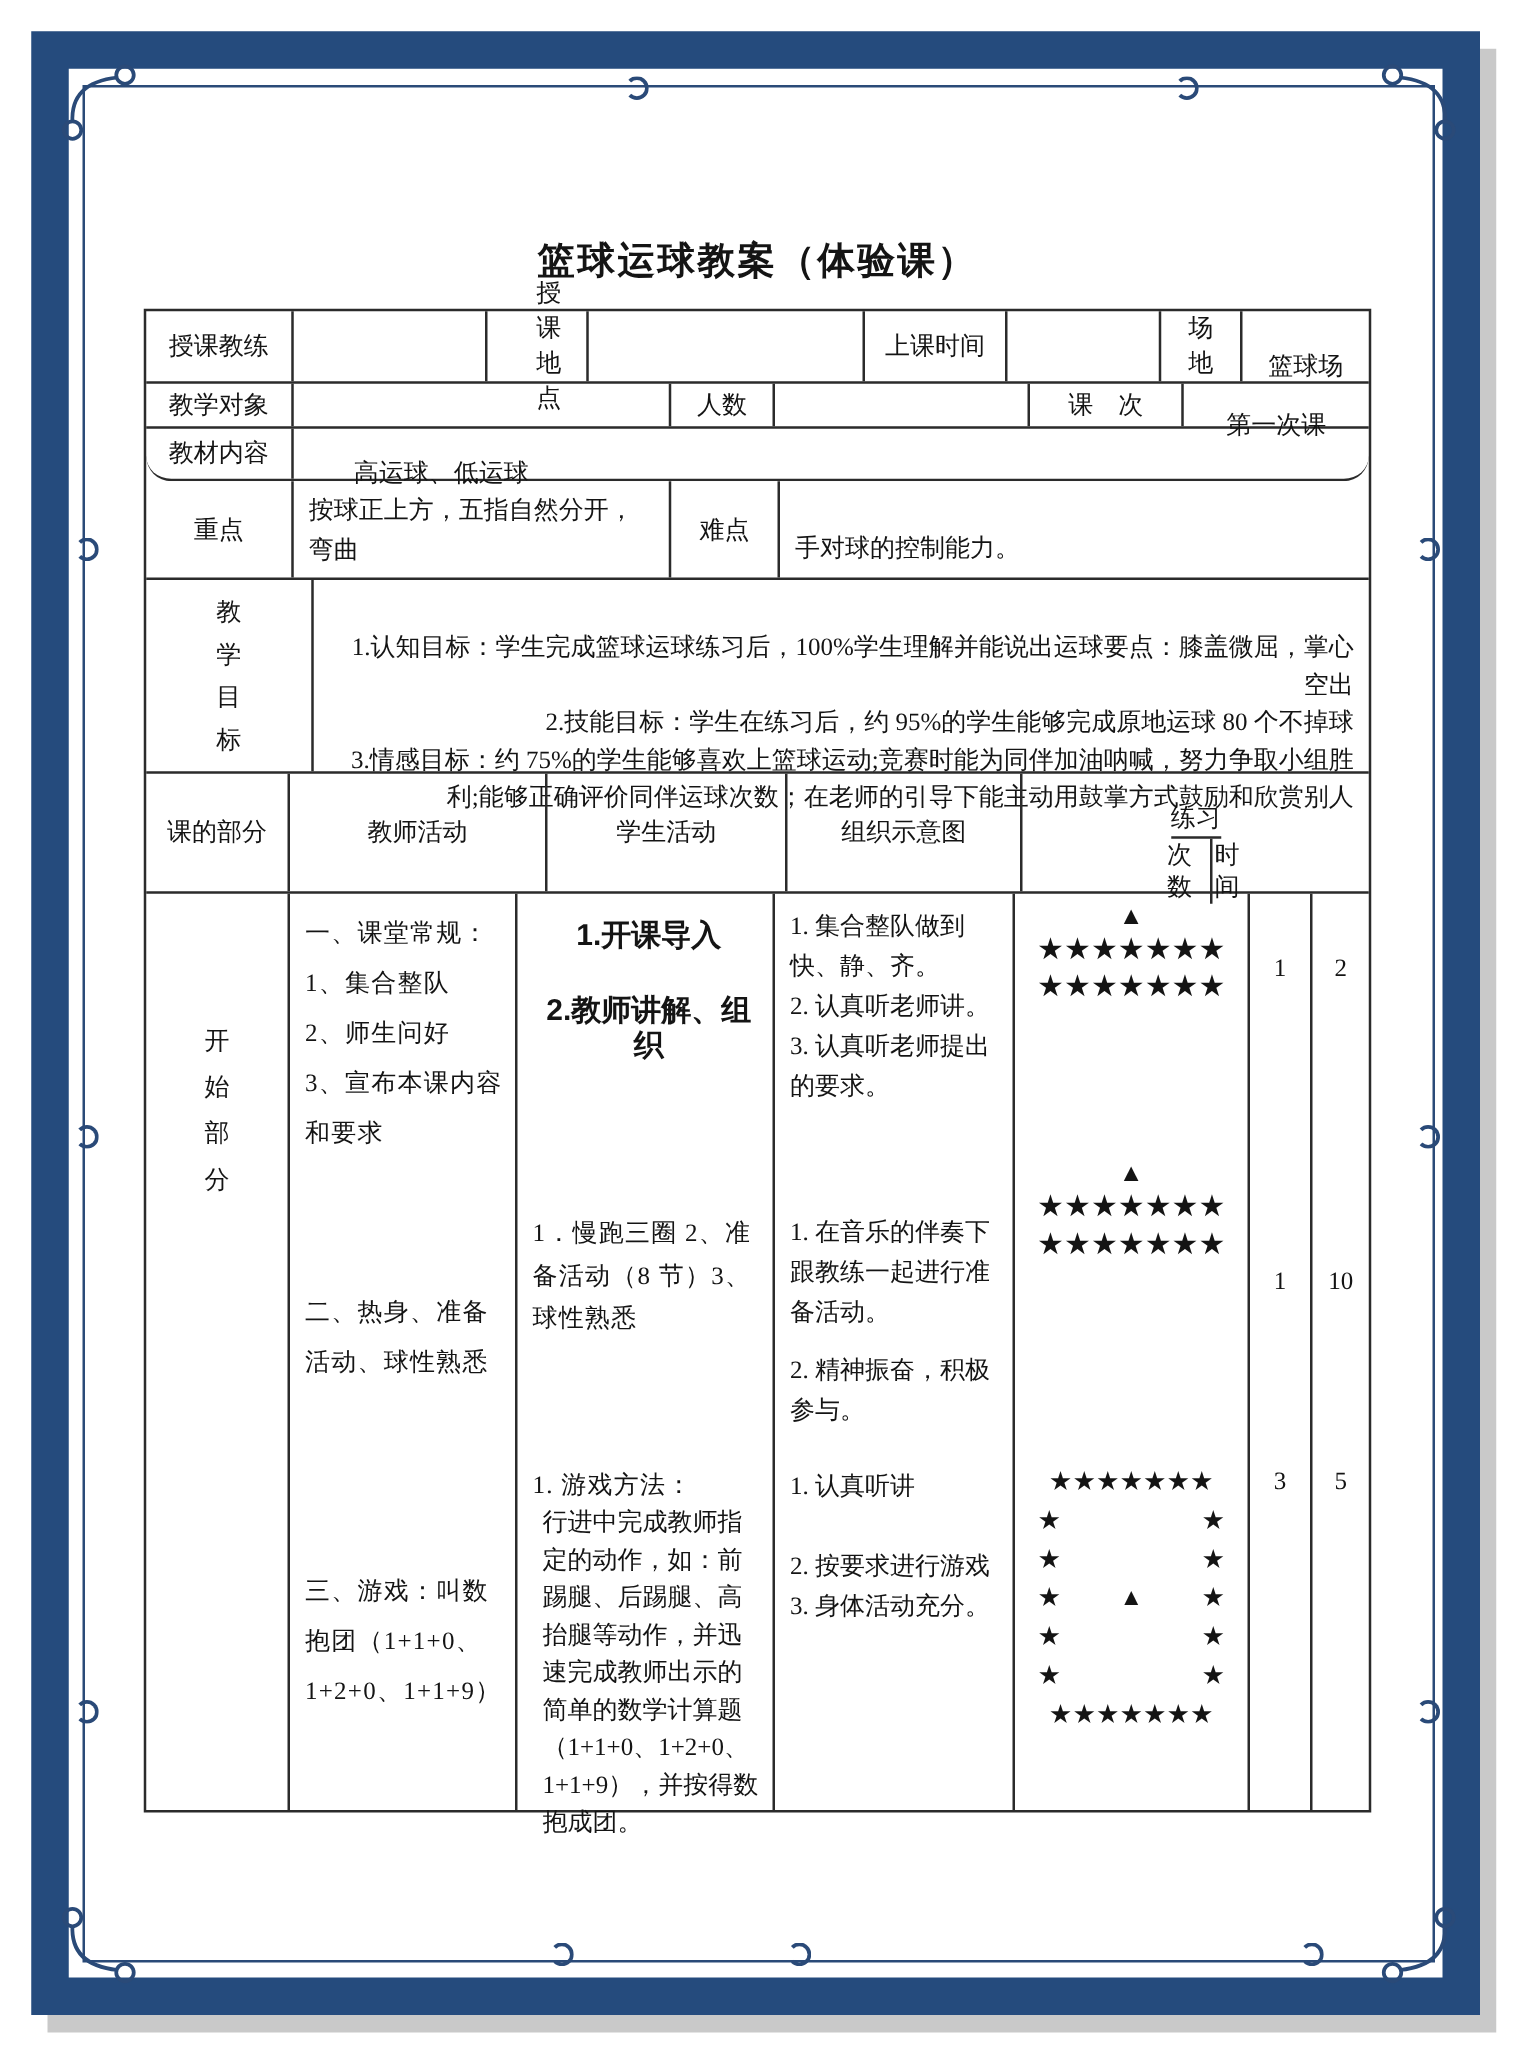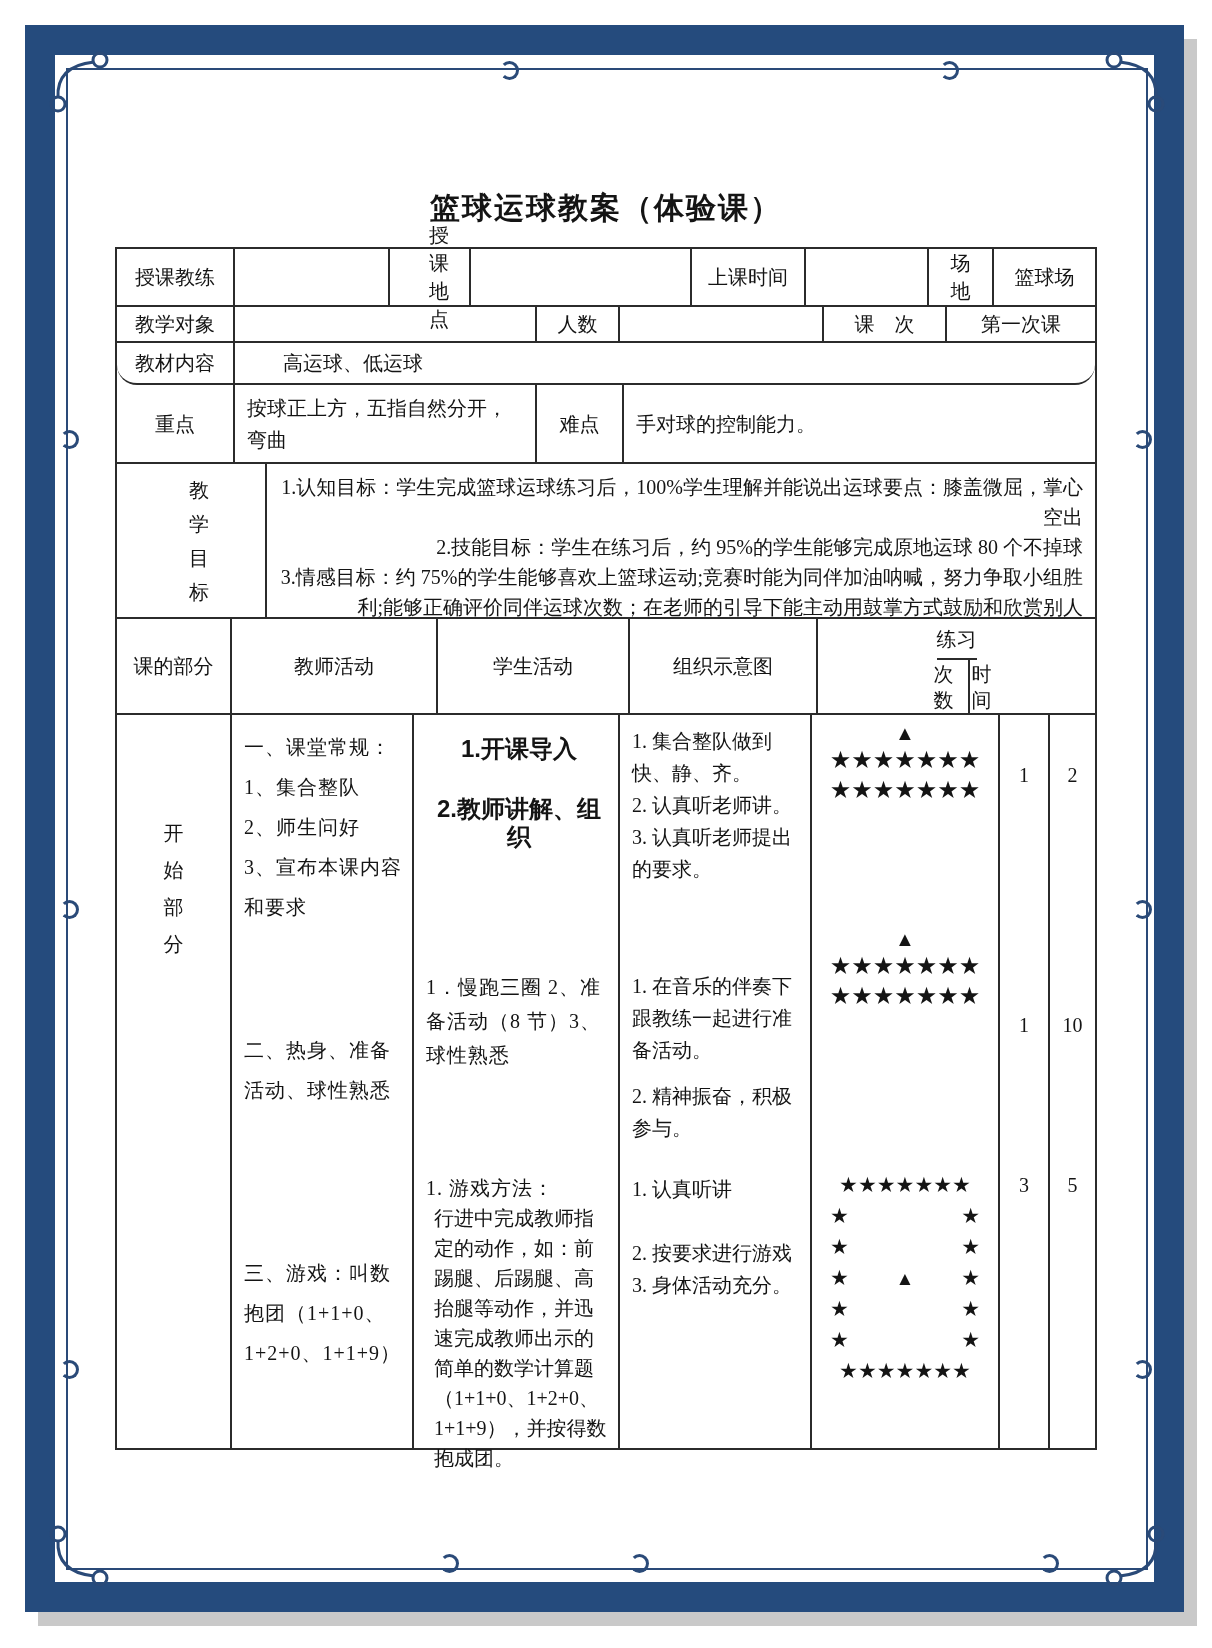--- a/index.html
+++ b/index.html
@@ -22,21 +22,21 @@
   .title{position:absolute;left:115px;top:188px;width:982px;text-align:center;
        font-size:30px;font-weight:bold;letter-spacing:2px;}
   
   .tbl{position:absolute;left:115px;top:247px;width:982px;height:1203px;
        border:2px solid #2b2b2b;box-sizing:border-box;display:flex;flex-direction:column;
        font-size:20px;background:#fff;}
   .row{display:flex;border-bottom:2px solid #2b2b2b;box-sizing:border-box;}
   .row:last-child{border-bottom:none;}
   .cell{border-right:2px solid #2b2b2b;box-sizing:border-box;display:flex;
        align-items:center;justify-content:center;text-align:center;line-height:28px;}
-  .cell:last-child{border-right:none;}
+  .cell:last-child{border-right:none;margin-top:31px;}
   .left{justify-content:flex-start;text-align:left;}
   .r1{height:58px;} .r2{height:36px;} .r3{height:42px;border-radius:20px;} .r4{height:79px;} .r5{height:155px;}
   .rh{height:96px;} .rbody{flex:1;}
   .wrap3{padding:0 17px;} 
   .wrap1{padding:0 21px;} 
   .objlabel span{display:block;width:26px;line-height:34px;}
   .objectives{display:block;padding:8px 12px 16px 12px;line-height:30px;text-align:right;}
   .objectives div{margin:0;}
   .indent{padding-left:48px;}
   .pad{padding:4px 12px;}
@@ -144,21 +144,21 @@
   </div>
 
   <div class="row r4">
     <div class="cell" style="width:118px;">重点</div>
     <div class="cell left pad" style="width:302px;line-height:32px;">按球正上方，五指自然分开，弯曲</div>
     <div class="cell" style="width:87px;">难点</div>
     <div class="cell left pad" style="flex:1;">手对球的控制能力。</div>
   </div>
 
   <div class="row r5">
-    <div class="cell objlabel" style="width:134px;margin-left:16px;">
+    <div class="cell objlabel" style="width:134px;">
       <span>教学目标</span>
     </div>
     <div class="cell objectives" style="flex:1;">
       <div>1.认知目标：学生完成篮球运球练习后，100%学生理解并能说出运球要点：膝盖微屈，掌心空出</div>
       <div>2.技能目标：学生在练习后，约 95%的学生能够完成原地运球 80 个不掉球</div>
       <div>3.情感目标：约 75%的学生能够喜欢上篮球运动;竞赛时能为同伴加油呐喊，努力争取小组胜利;能够正确评价同伴运球次数；在老师的引导下能主动用鼓掌方式鼓励和欣赏别人</div>
     </div>
   </div>
 
   <div class="row rh">

